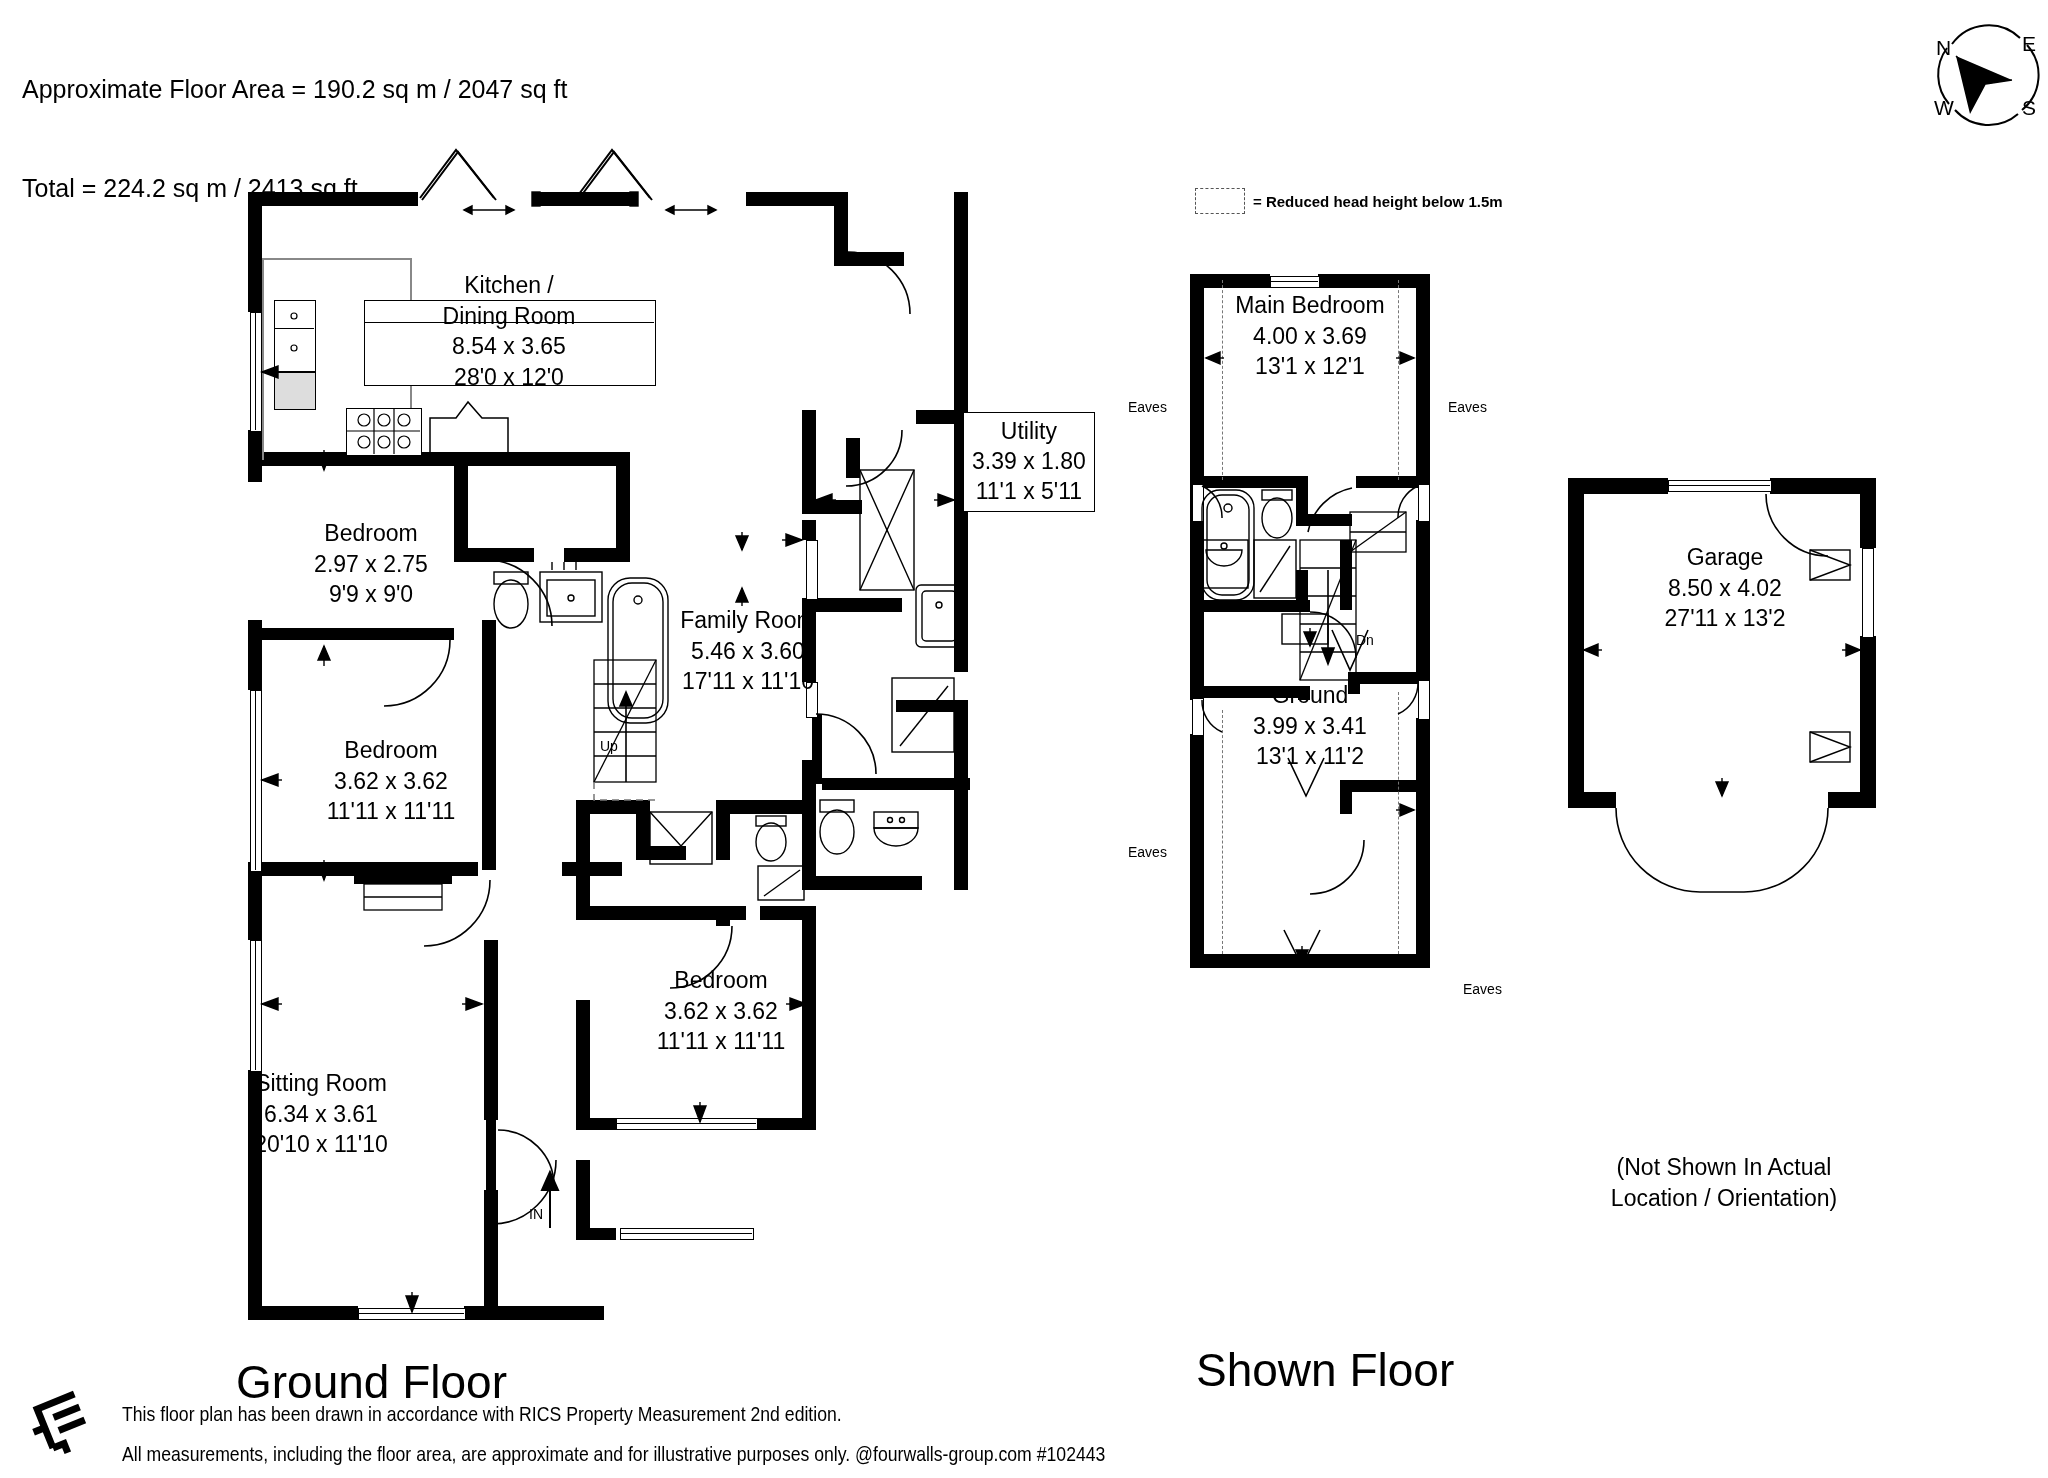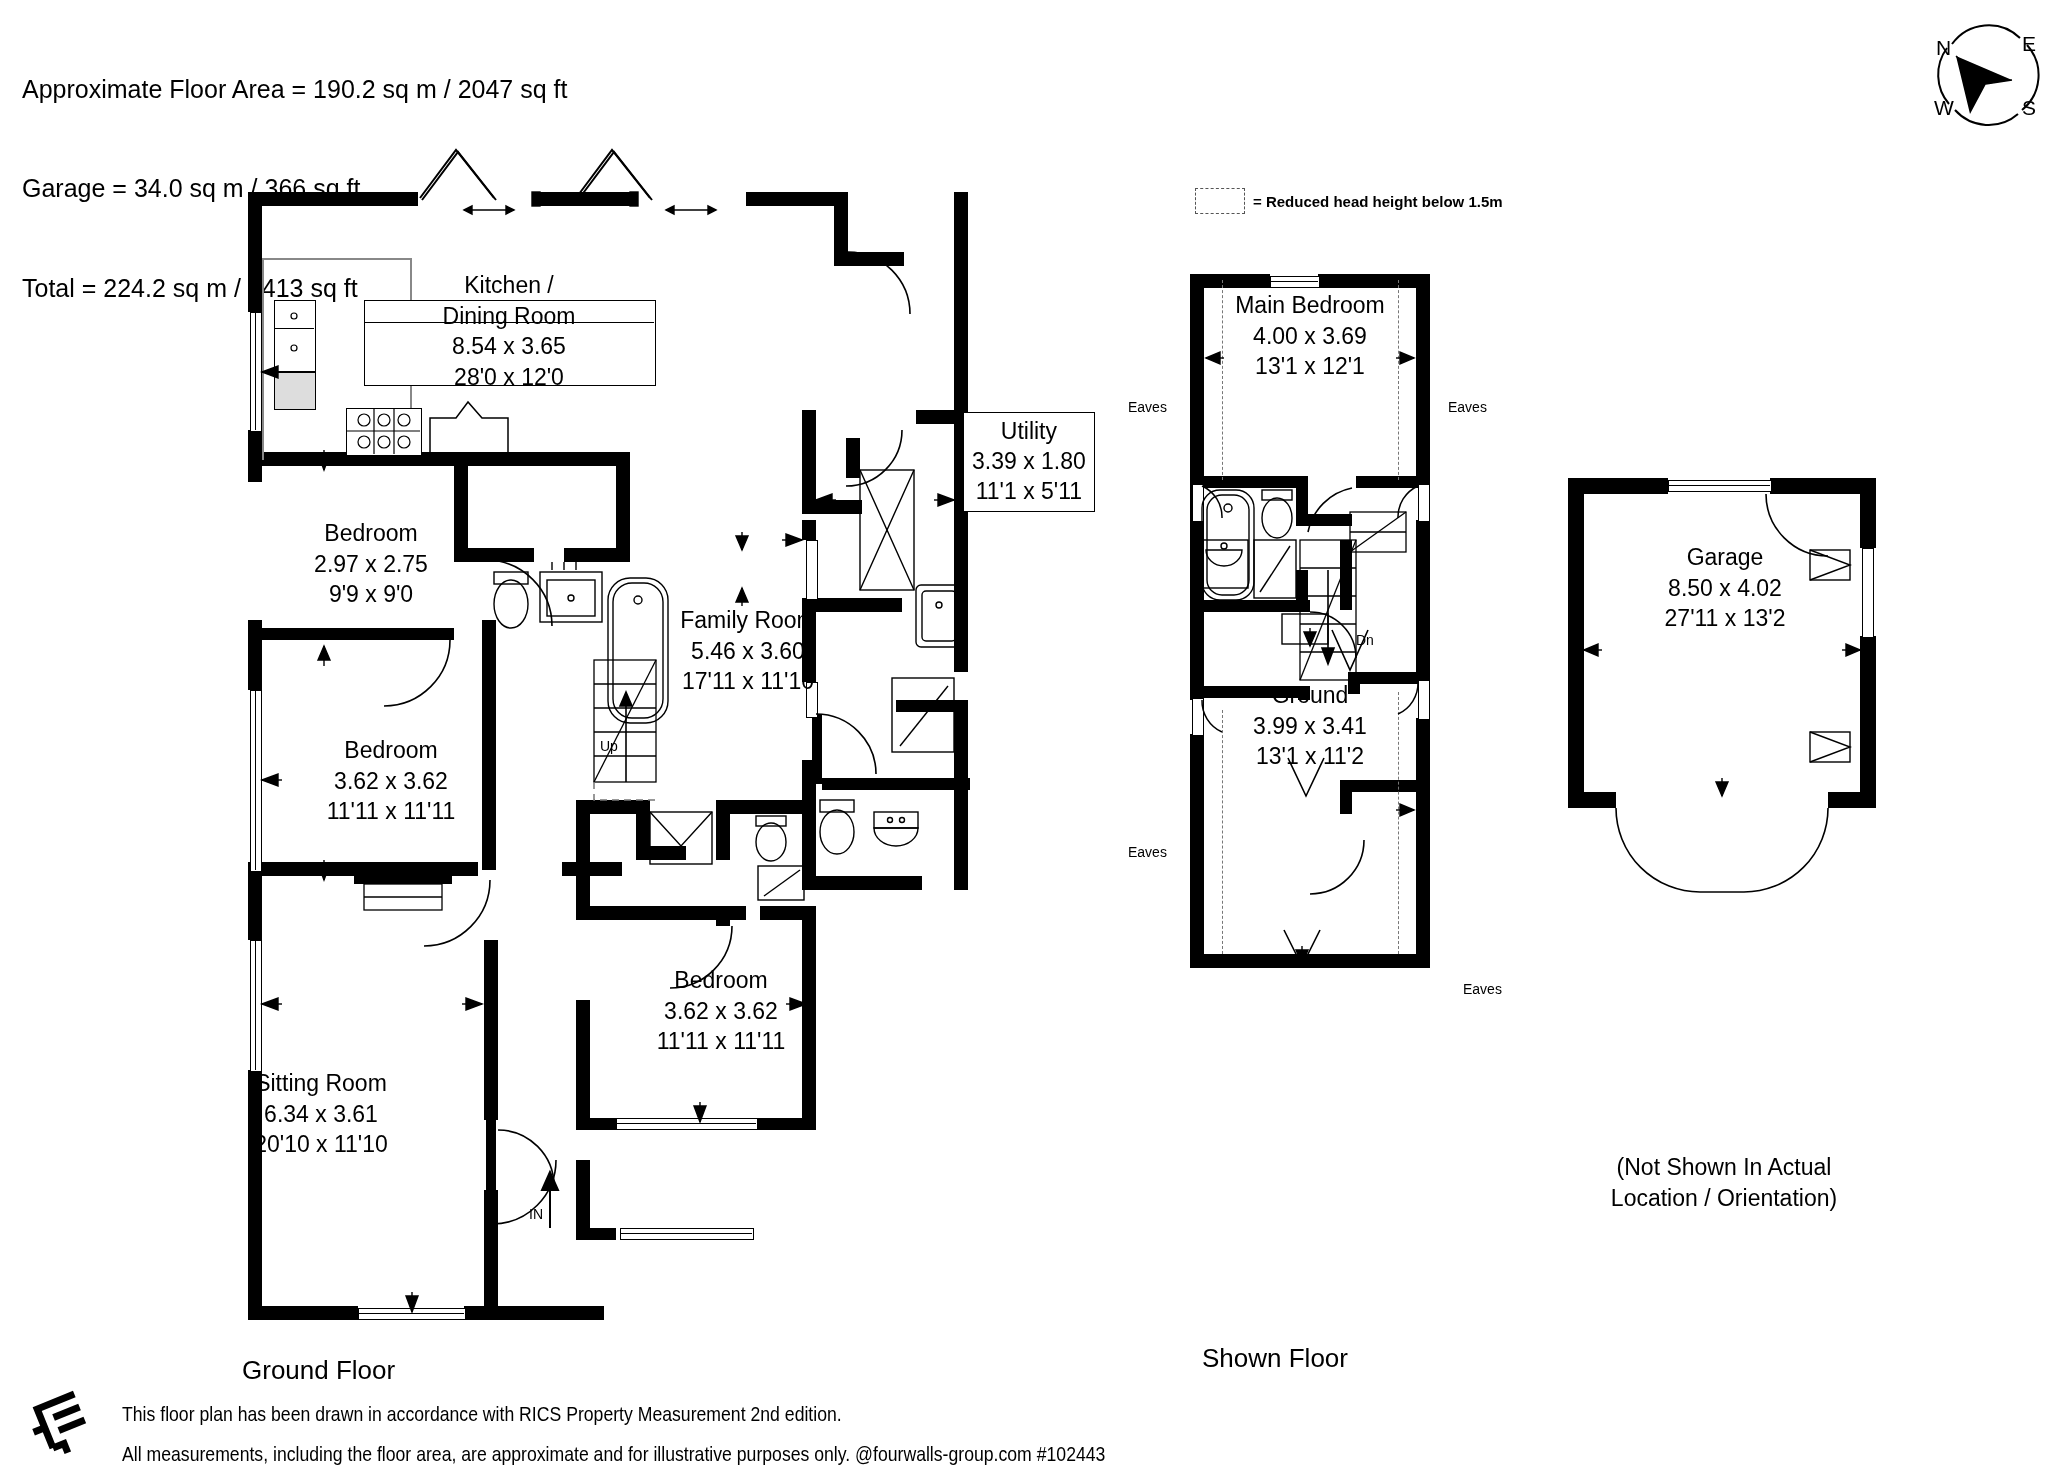--- a/index.html
+++ b/index.html
@@ -33,34 +33,33 @@
   .room-label .dm{display:block;}
   .small-label{position:absolute;font-size:14px;white-space:nowrap;}
   .boxlabel{position:absolute;border:1px solid #000;background:#fff;padding:4px 8px;
             text-align:center;font-size:23px;line-height:1.3;white-space:nowrap;}
   .glass{position:absolute;border:1.2px solid #000;background:#fff;}
   .fix{position:absolute;border:1.2px solid #000;background:#fff;}
   .dash-v{position:absolute;border-left:1.5px dashed #777;}
   svg.ov{position:absolute;left:0;top:0;overflow:visible;pointer-events:none;}
 
   
-  .floor-title{position:absolute;font-size:26px;margin-left:6px;}
+  .floor-title{position:absolute;font-size:46px;}
 
   
   #footer{left:122px;top:1394px;font-size:21px;line-height:1.9;
           transform:scaleX(0.84);transform-origin:left top;}
   #logo{left:22px;top:1380px;width:84px;height:84px;}
   #garage-note{position:absolute;font-size:23px;line-height:1.33;text-align:center;white-space:nowrap;}
 </style>
 </head>
 <body>
 
 <div class="abs" id="area-summary">
   <div>Approximate Floor Area = 190.2 sq m / 2047 sq ft</div>
-  <div>Garage = 34.0 sq m / 366 sq ft</div>
   <div>Total = 224.2 sq m / 2413 sq ft</div>
 </div>
 
 <div class="abs" id="compass">
   <svg class="ov" width="120" height="120" viewBox="0 0 120 120">
     <path d="M 22 30 A 45 45 0 0 1 90 24" fill="none" stroke="#000" stroke-width="2"></path>
     <path d="M 97 31 A 45 45 0 0 1 92 96" fill="none" stroke="#000" stroke-width="2"></path>
     <path d="M 88 100 A 45 45 0 0 1 25 96" fill="none" stroke="#000" stroke-width="2"></path>
     <path d="M 19 90 A 45 45 0 0 1 17 34" fill="none" stroke="#000" stroke-width="2"></path>
     <polygon points="26,42 82,66 56,70 40,100" fill="#000"></polygon>

